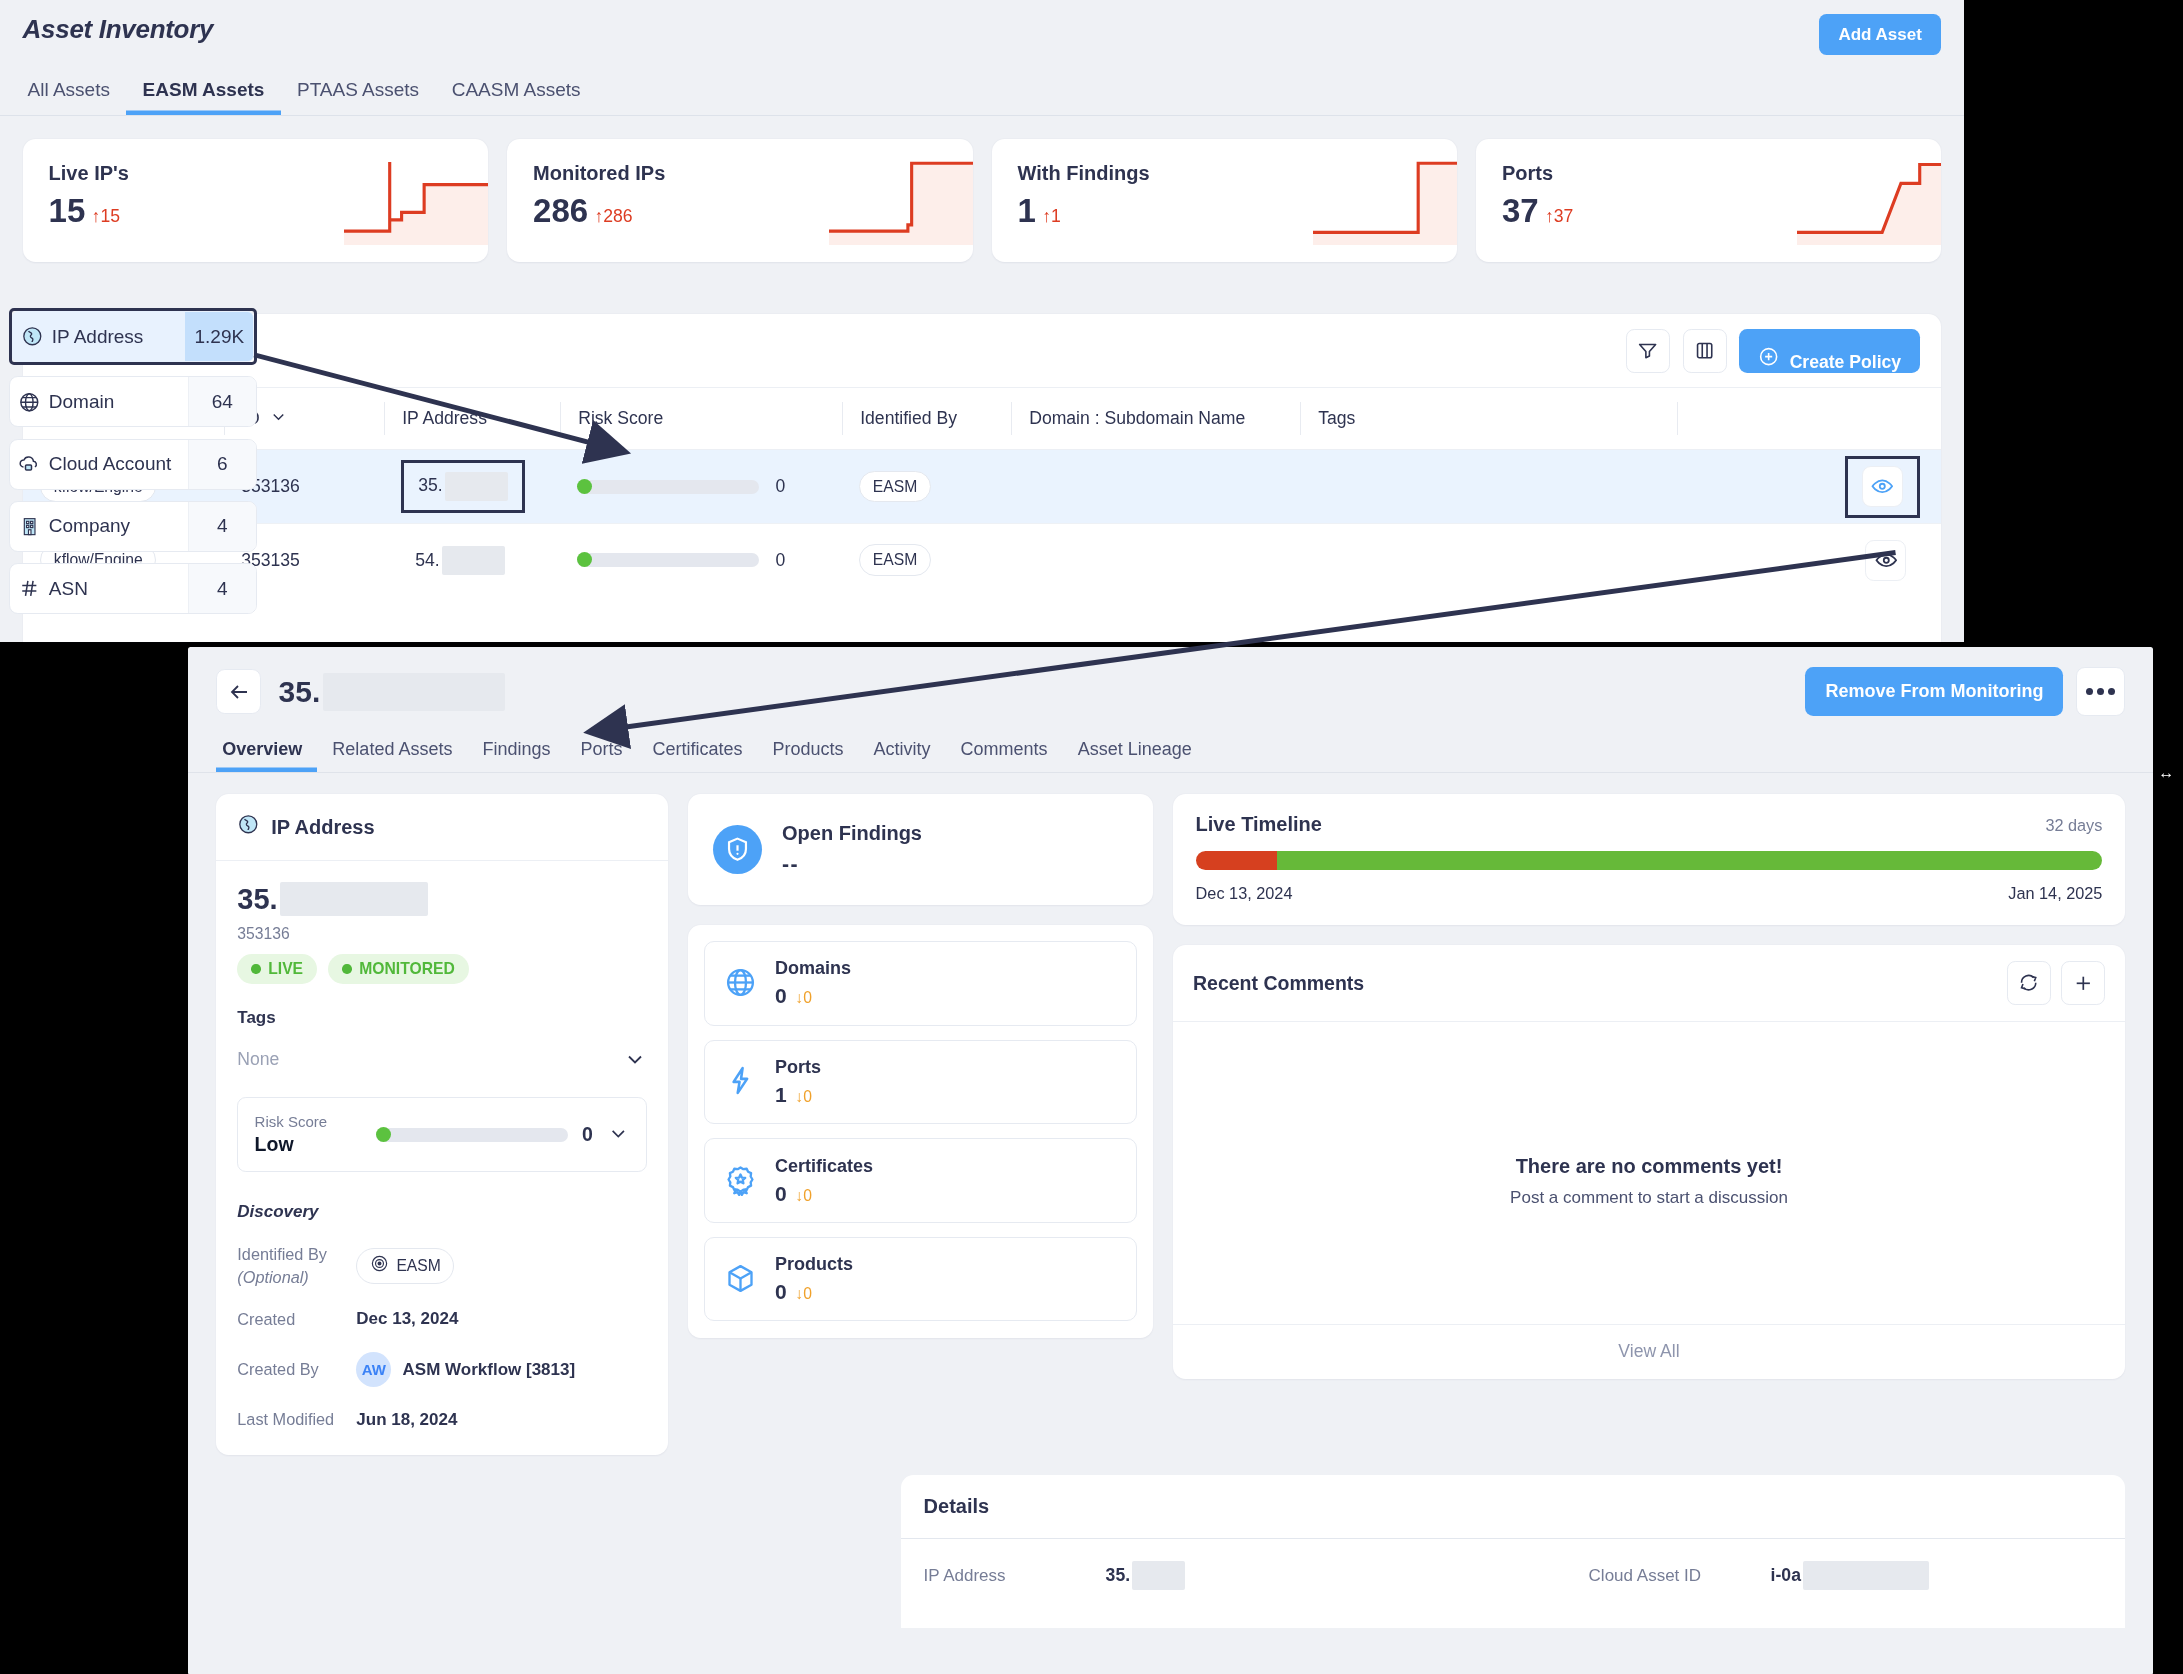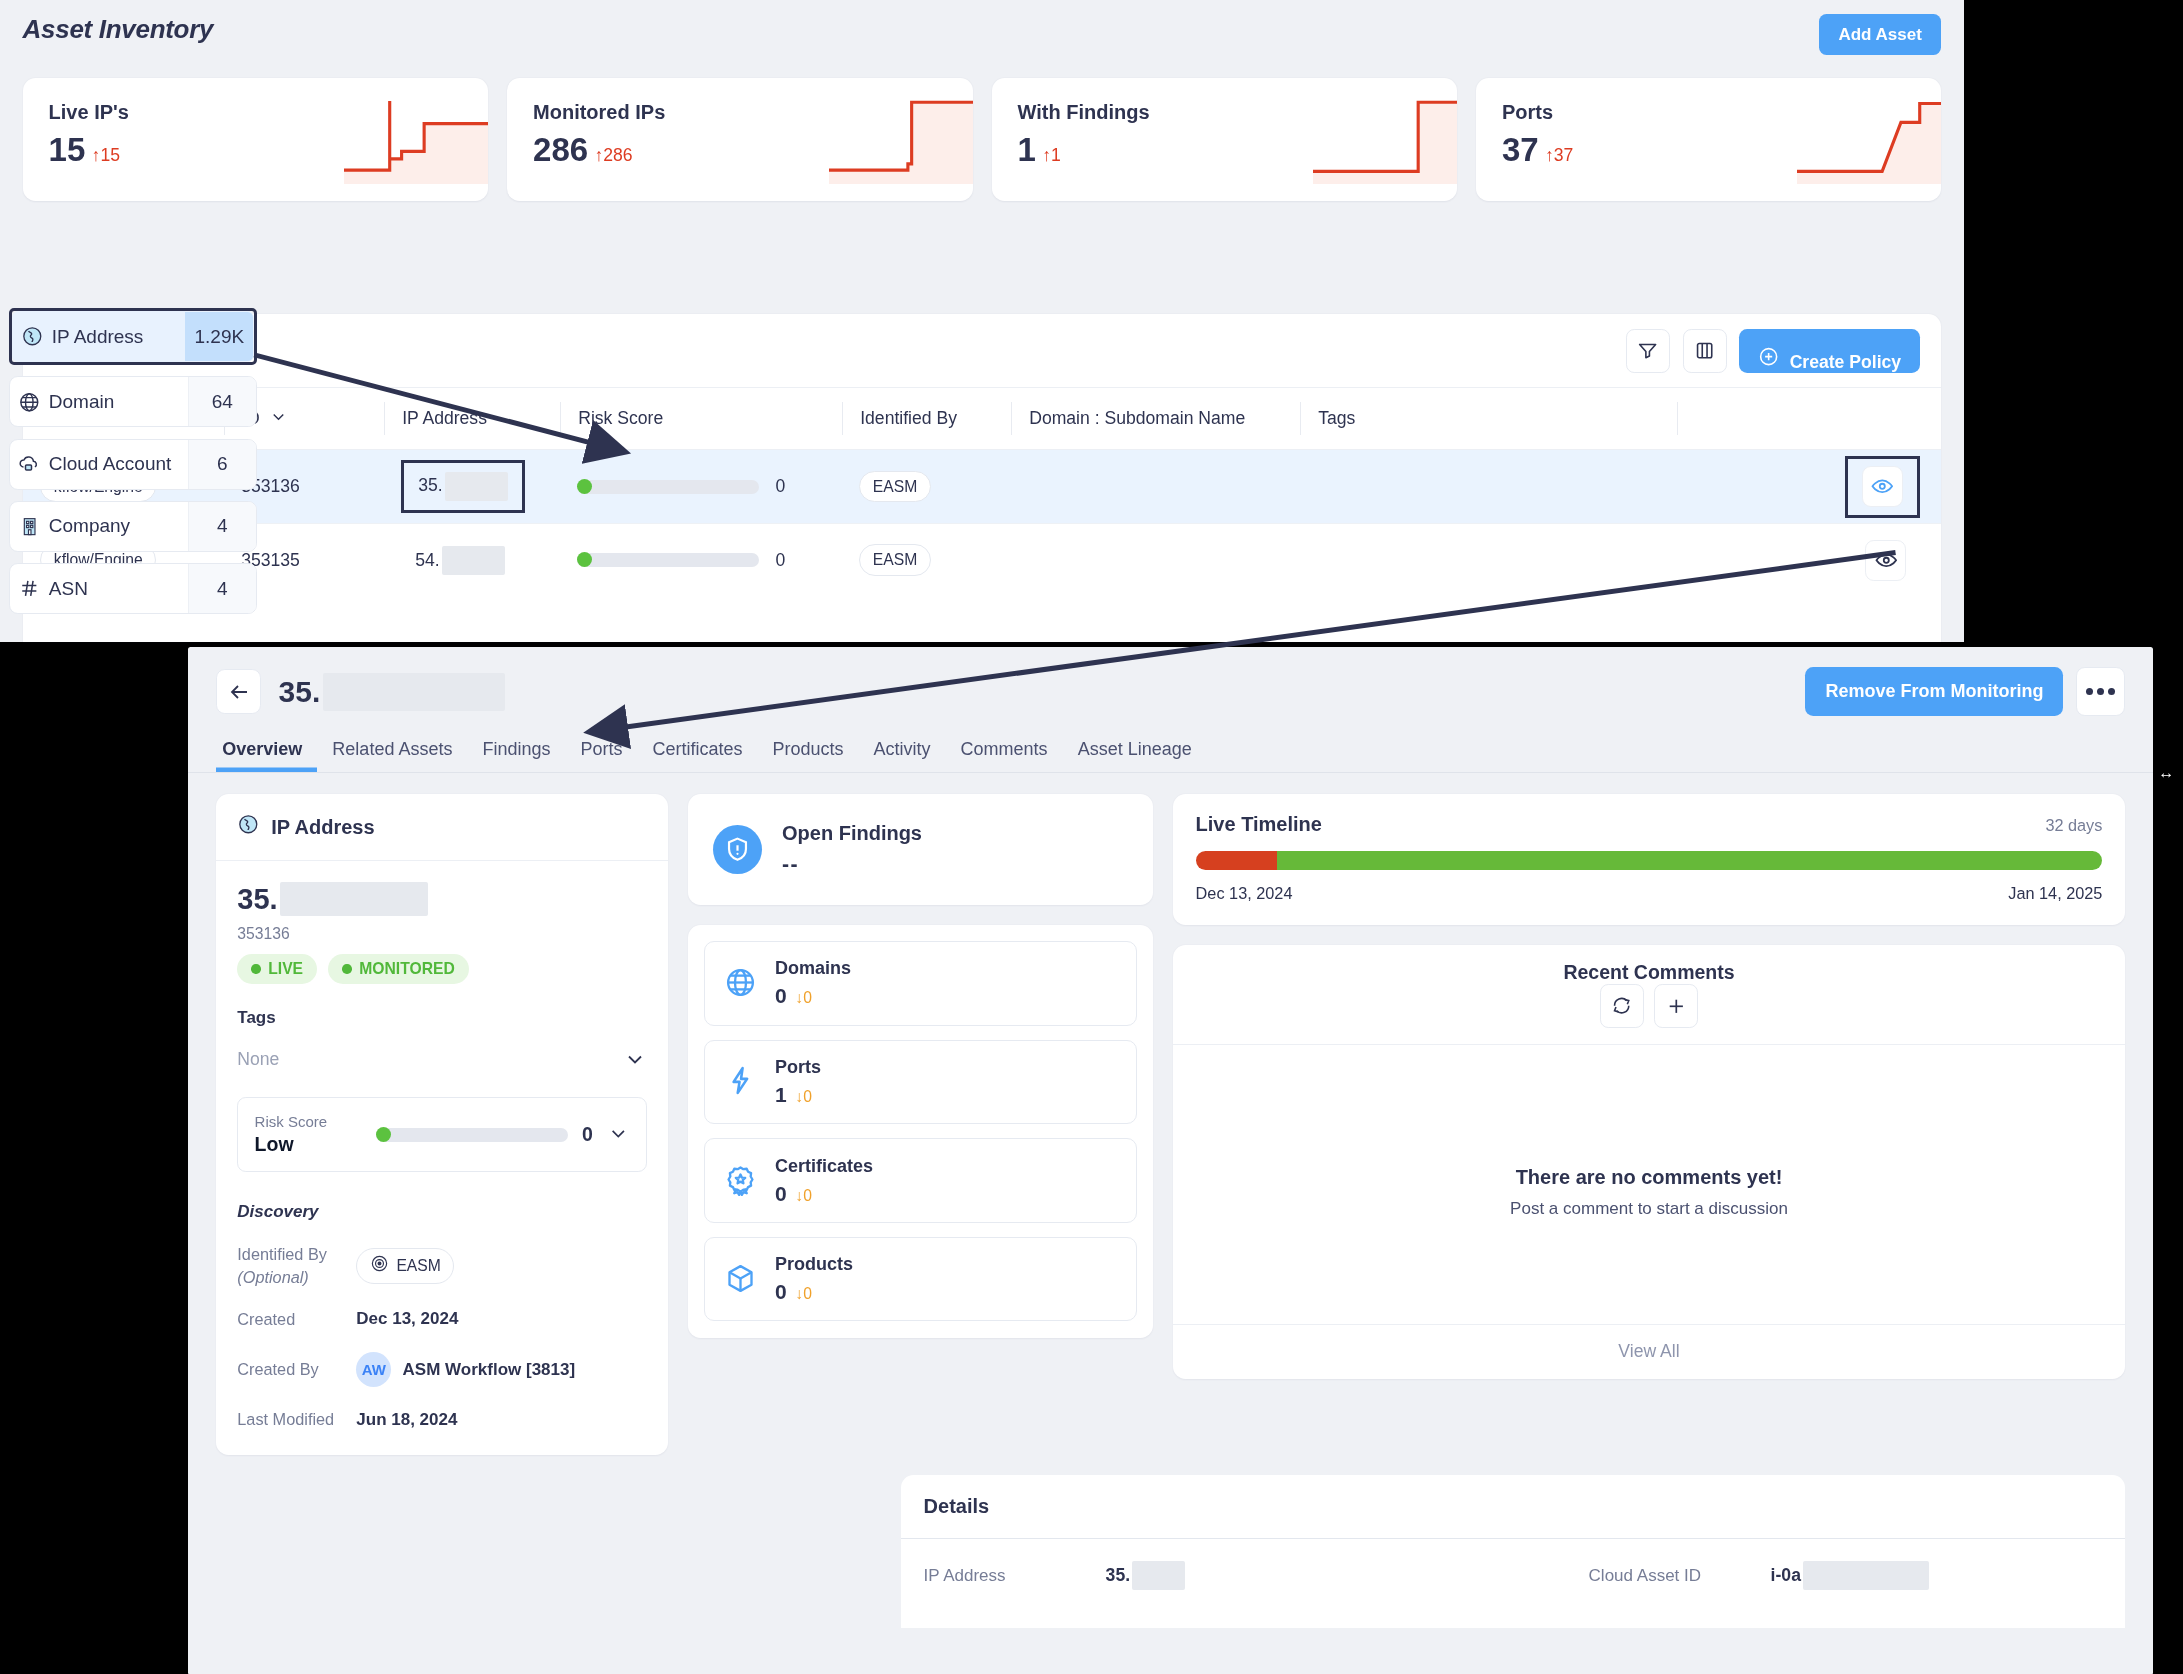--- a/index.html
+++ b/index.html
@@ -163,21 +163,21 @@
   .col-right{ flex:1; }
   .tl-card{ padding:19px 22.6px 21.3px 22.6px; }
   .tl-top{ display:flex; align-items:baseline; justify-content:space-between; }
   .tl-title{ font-size:20px; font-weight:bold; }
   .tl-days{ font-size:16.3px; color:#767d96; }
   .tl-bar{ height:19px; border-radius:627px; overflow:hidden; display:flex; margin-top:15px; }
   .tl-red{ width:9%; background:#d6401f; }
   .tl-green{ flex:1; background:#66b939; }
   .tl-dates{ display:flex; justify-content:space-between; font-size:16.3px; color:#2e3350; margin-top:14px; }
   .rc-card{ margin-top:20px; display:flex; flex-direction:column; height:434px; }
-  .rc-hd{ display:flex; align-items:center; justify-content:space-between; padding:16.3px 20px; border-bottom:1.3px solid #eceff4;flex-direction:column;}
+  .rc-hd{ display:flex; align-items:center; justify-content:space-between; padding:16.3px 20px; border-bottom:1.3px solid #eceff4;}
   .rc-title{ font-size:19.5px; font-weight:bold; }
   .rc-btns{ display:flex; gap:10px; }
   .rc-body{ flex:1; display:flex; flex-direction:column; align-items:center; justify-content:center; }
   .rc-empty-1{ font-size:20px; font-weight:bold; color:#2e3350;margin-top:16px; }
   .rc-empty-2{ font-size:17px; color:#4b5170; margin-top:10px; }
   .rc-foot{ border-top:1.3px solid #eceff4; text-align:center; padding:16.3px 0; font-size:17.6px; color:#8e95ad; cursor:pointer; }
 
   .details-card{ margin:20px 28px 0 713px; background:#fff; border-radius:12.6px 12.6px 0 0; }
   .details-hd{ font-size:20px; font-weight:bold; padding:20px 22.6px; border-bottom:1.3px solid #e3e7ee;}
   .details-row{ display:flex; padding:22.6px 22.6px 38px 22.6px; }
@@ -194,20 +194,26 @@
 </head>
 <body>
 
 <div class="inventory-page">
 
   <div class="inv-header">
     <div class="page-title">Asset Inventory</div>
     <button class="btn-primary">Add Asset</button>
   </div>
 
+  <div class="inv-tabs">
+    <div class="inv-tab">All Assets</div>
+    <div class="inv-tab active">EASM Assets</div>
+    <div class="inv-tab">PTAAS Assets</div>
+    <div class="inv-tab">CAASM Assets</div>
+  </div>
 
   <div class="stat-row">
 
     <div class="stat-card">
       <div class="stat-label">Live IP's</div>
       <div class="stat-valrow">
         <span class="stat-value">15</span>
         <span class="stat-delta">↑<span>15</span></span>
       </div>
       <svg class="spark" viewBox="0 0 230 140" preserveAspectRatio="none">

